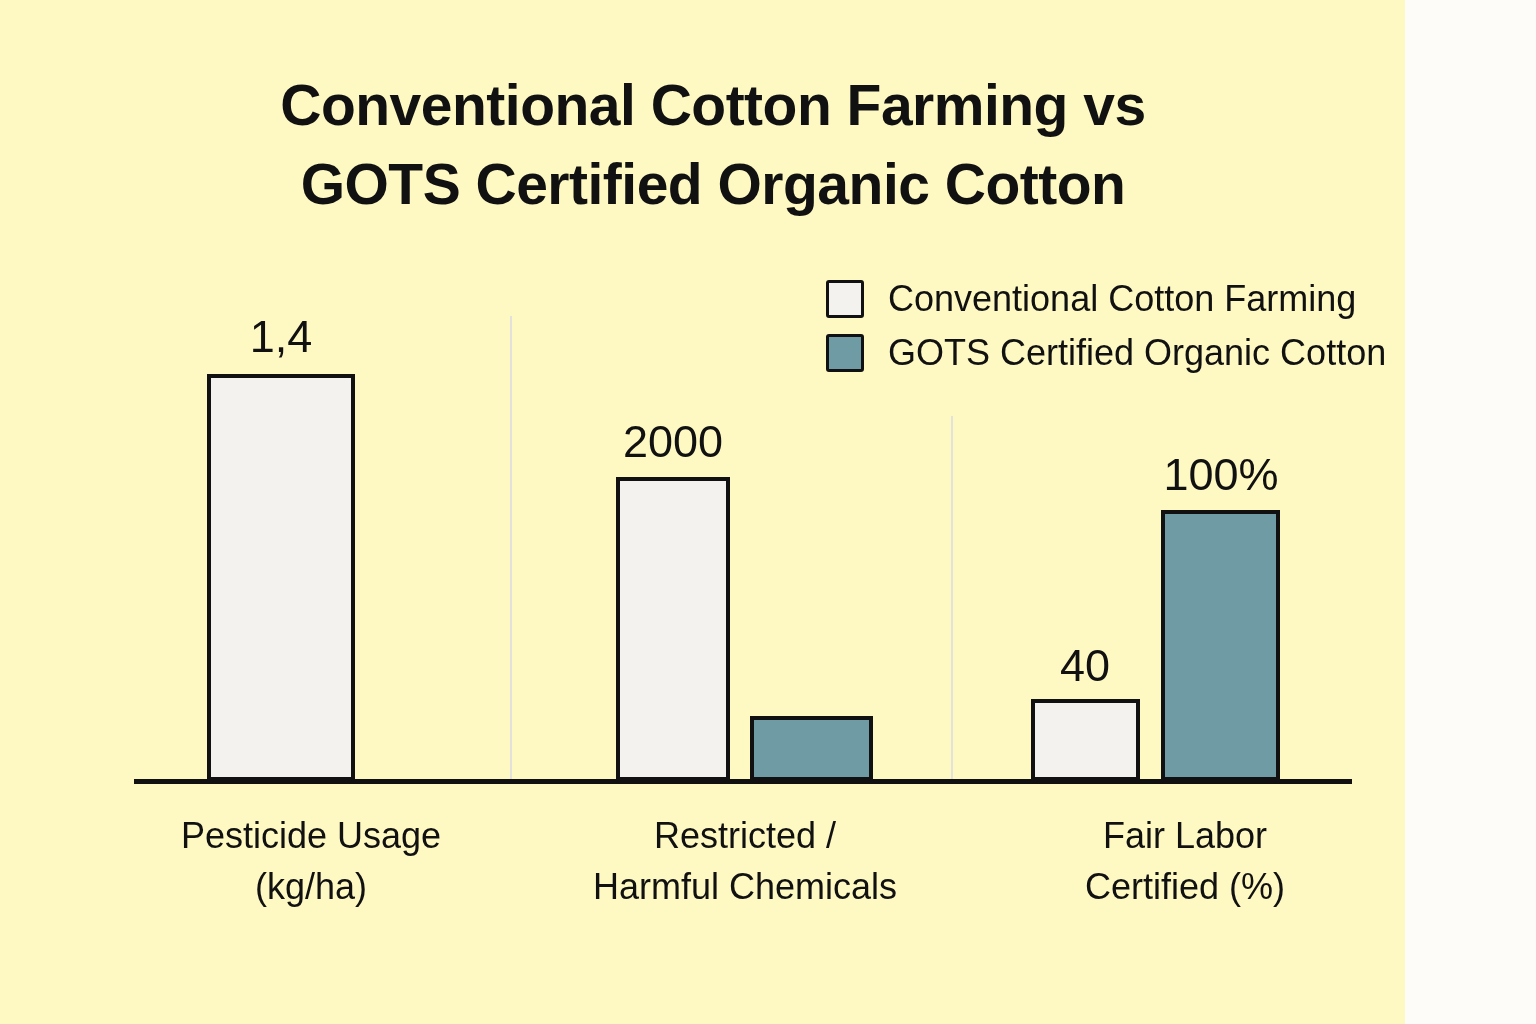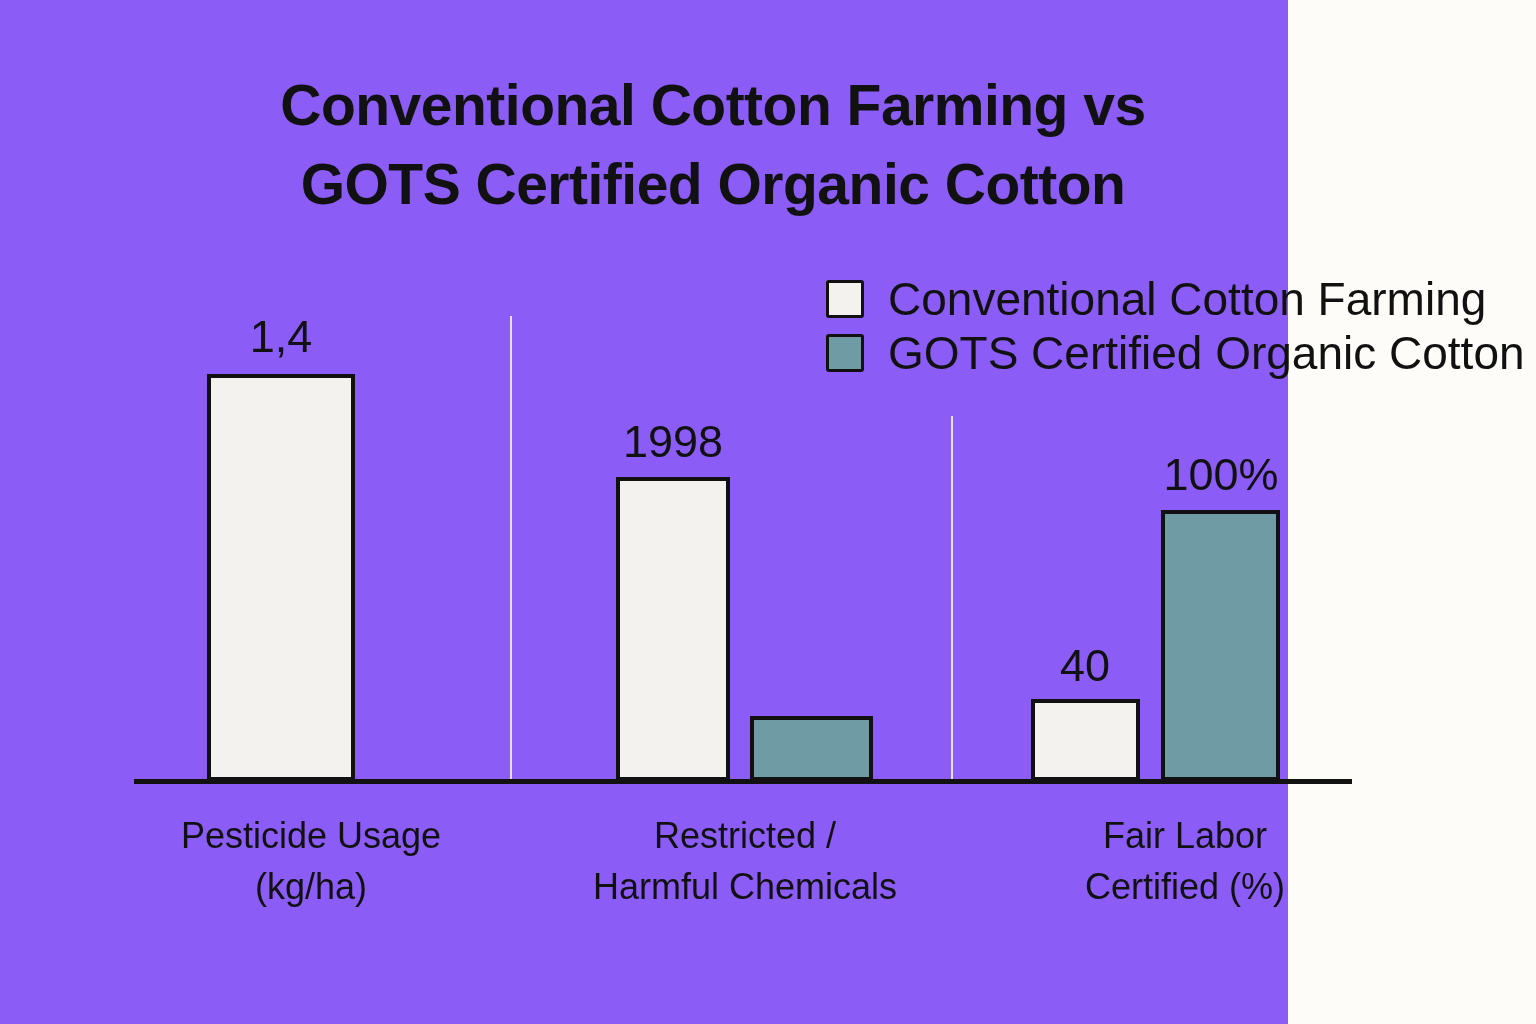--- a/index.html
+++ b/index.html
@@ -9,23 +9,23 @@
   body {
     width: 1536px;
     height: 1024px;
     background: #fdfcf8;
     font-family: "Liberation Sans", sans-serif;
     overflow: hidden;
   }
 
   #chart-root {
     position: relative;
-    width: 1288px;
+    width: 1405px;
     height: 1024px;
-    background: #8b5cf6;
+    background: #fef9c3;
   }
 
   
   #chart-title {
     position: absolute;
     left: 168px;
     top: 66px;
     width: 1090px;
     text-align: center;
     font-size: 57px;
@@ -52,21 +52,21 @@
   .legend-swatch {
     width: 38px;
     height: 38px;
     border: 3px solid #111111;
     border-radius: 3px;
     box-sizing: border-box;
     flex: 0 0 auto;
   }
   .legend-label {
     margin-left: 24px;
-    font-size: 46px;
+    font-size: 36px;
     color: #111111;
     white-space: nowrap;
     line-height: 1;
   }
 
   
   #plot-area {
     position: absolute;
     left: 0;
     top: 0;
@@ -154,21 +154,21 @@
 
   <div id="plot-area">
 
     <div id="separator-1" class="group-separator"></div>
     <div id="separator-2" class="group-separator"></div>
 
     <div class="bar conventional" style="left:207px; width:148px; height:407px;"></div>
     <div class="bar-value" style="left:181px; top:314px; width:200px;">1,4</div>
 
     <div class="bar conventional" style="left:616px; width:114px; height:304px;"></div>
-    <div class="bar-value" style="left:573px; top:419px; width:200px;">1998</div>
+    <div class="bar-value" style="left:573px; top:419px; width:200px;">2000</div>
 
     <div class="bar organic" style="left:750px; width:123px; height:65px;"></div>
 
     <div class="bar conventional" style="left:1031px; width:109px; height:82px;"></div>
     <div class="bar-value" style="left:985px; top:643px; width:200px;">40</div>
 
     <div class="bar organic" style="left:1161px; width:119px; height:271px;"></div>
     <div class="bar-value" style="left:1121px; top:452px; width:200px;">100%</div>
 
     <div id="axis-baseline"></div>

